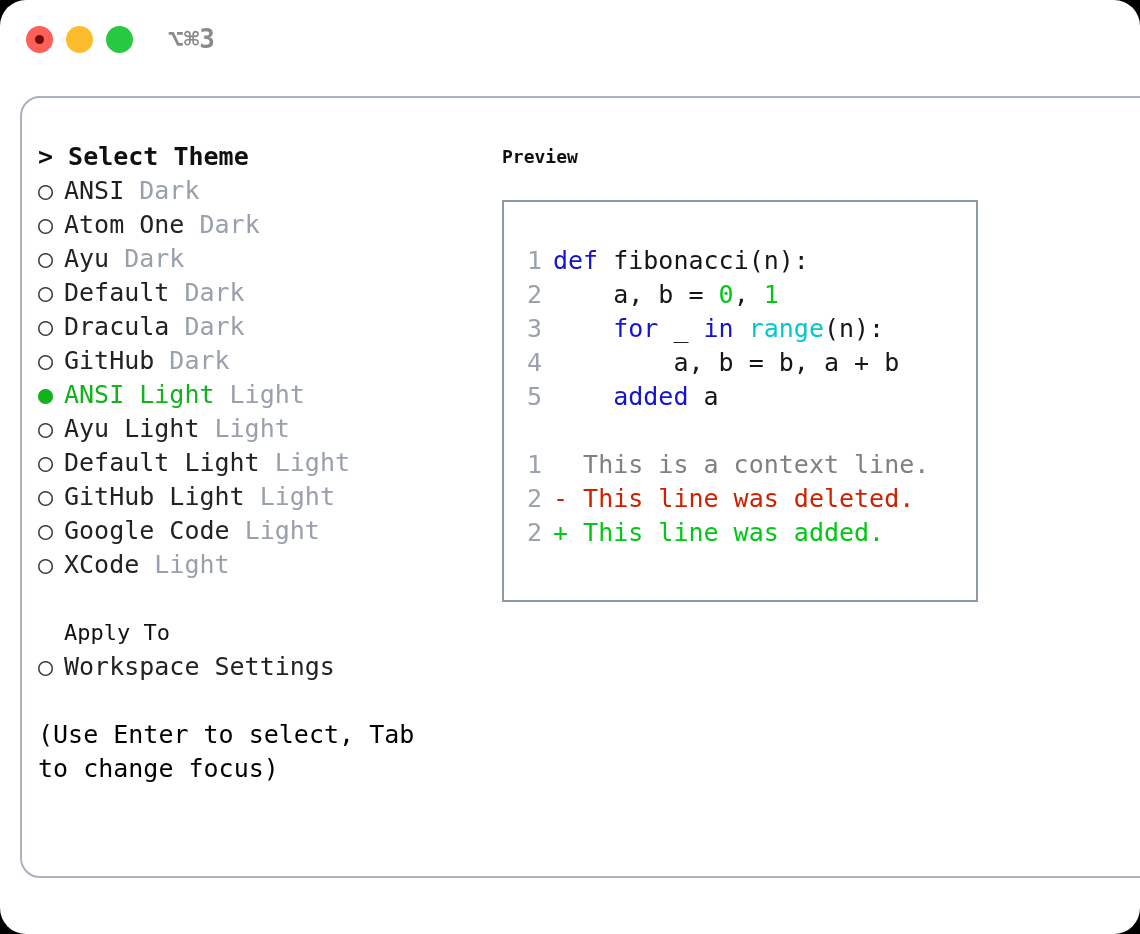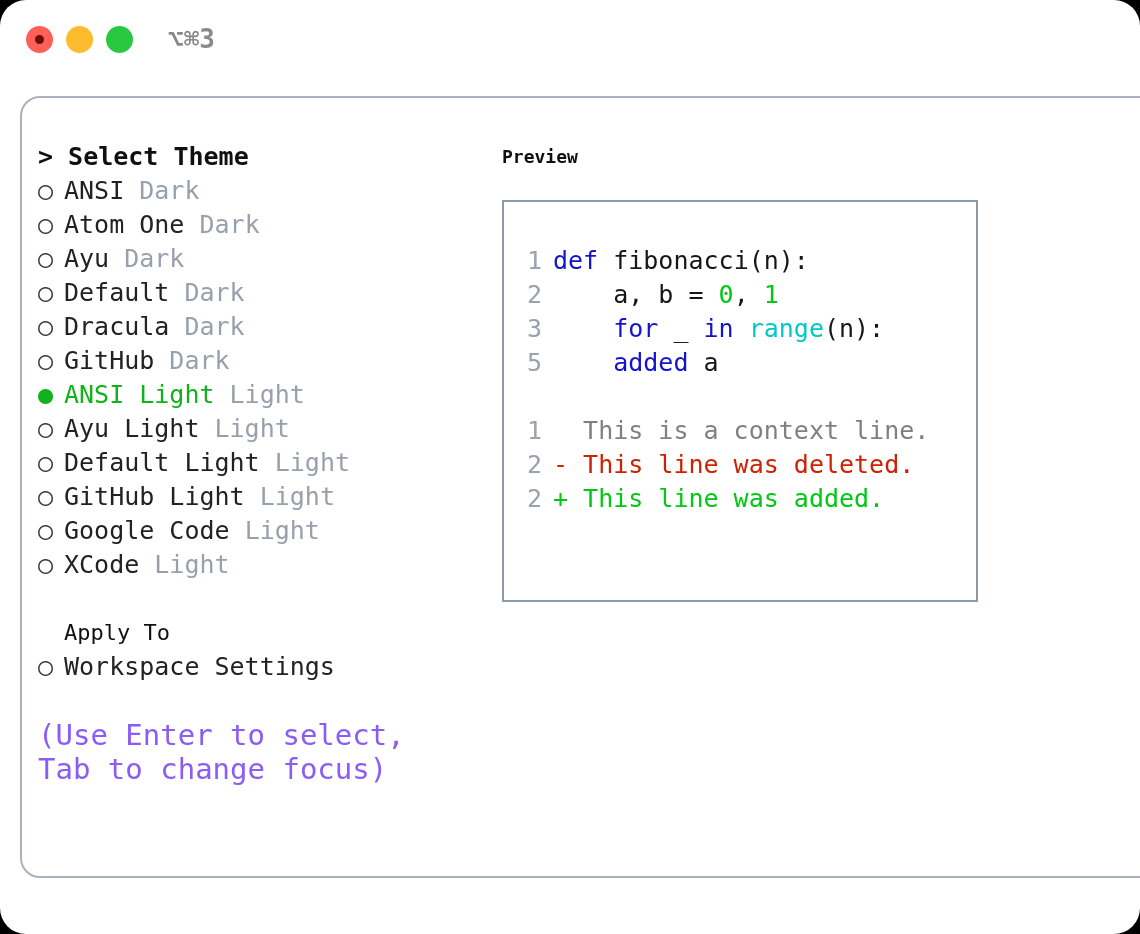--- a/index.html
+++ b/index.html
@@ -105,23 +105,23 @@
   .section-title {
     font-size: 22px;
     line-height: 34px;
     color: #111111;
     white-space: pre;
     padding-left: 26px;
   }
   .spacer-sm { height: 34px; }
 
   #hint {
-    font-size: 29px;
-    line-height: 34px;
-    color: #8b5cf6;
+    font-size: 25px;
+    line-height: 34px;
+    color: #000000;
     width: 420px;
     white-space: pre-wrap;
   }
 
   
   #right-col {
     position: absolute;
     left: 480px;
     top: 42px;
     width: 500px;
@@ -217,20 +217,21 @@
 
     <div id="right-col">
       <div id="preview-heading">Preview</div>
 
       <div id="preview-box">
         <div id="code-area">
           <div id="code-lines">
               <div class="code-line"><span class="lnum">1</span><span class="gap"></span><span class="kw">def</span><span class="id"> </span><span class="id">fibonacci(n):</span></div>
               <div class="code-line"><span class="lnum">2</span><span class="gap"></span><span class="id">    a, b = </span><span class="num">0</span><span class="id">, </span><span class="num">1</span></div>
               <div class="code-line"><span class="lnum">3</span><span class="gap"></span><span class="id">    </span><span class="kw">for</span><span class="id"> _ </span><span class="kw">in</span><span class="id"> </span><span class="fn">range</span><span class="id">(n):</span></div>
+              <div class="code-line"><span class="lnum">4</span><span class="gap"></span><span class="id">        a, b = b, a + b</span></div>
               <div class="code-line"><span class="lnum">5</span><span class="gap"></span><span class="id">    </span><span class="kw">added</span><span class="id"> a</span></div>
             </div>
           <div class="blank-line"></div>
           <div id="diff-lines">
               <div class="code-line"><span class="lnum">1</span><span class="gap"></span><span class="ctx">  </span><span class="ctx">This is a context line.</span></div>
               <div class="code-line"><span class="lnum">2</span><span class="gap"></span><span class="del">- </span><span class="del">This line was deleted.</span></div>
               <div class="code-line"><span class="lnum">2</span><span class="gap"></span><span class="add">+ </span><span class="add">This line was added.</span></div>
             </div>
         </div>
       </div>

